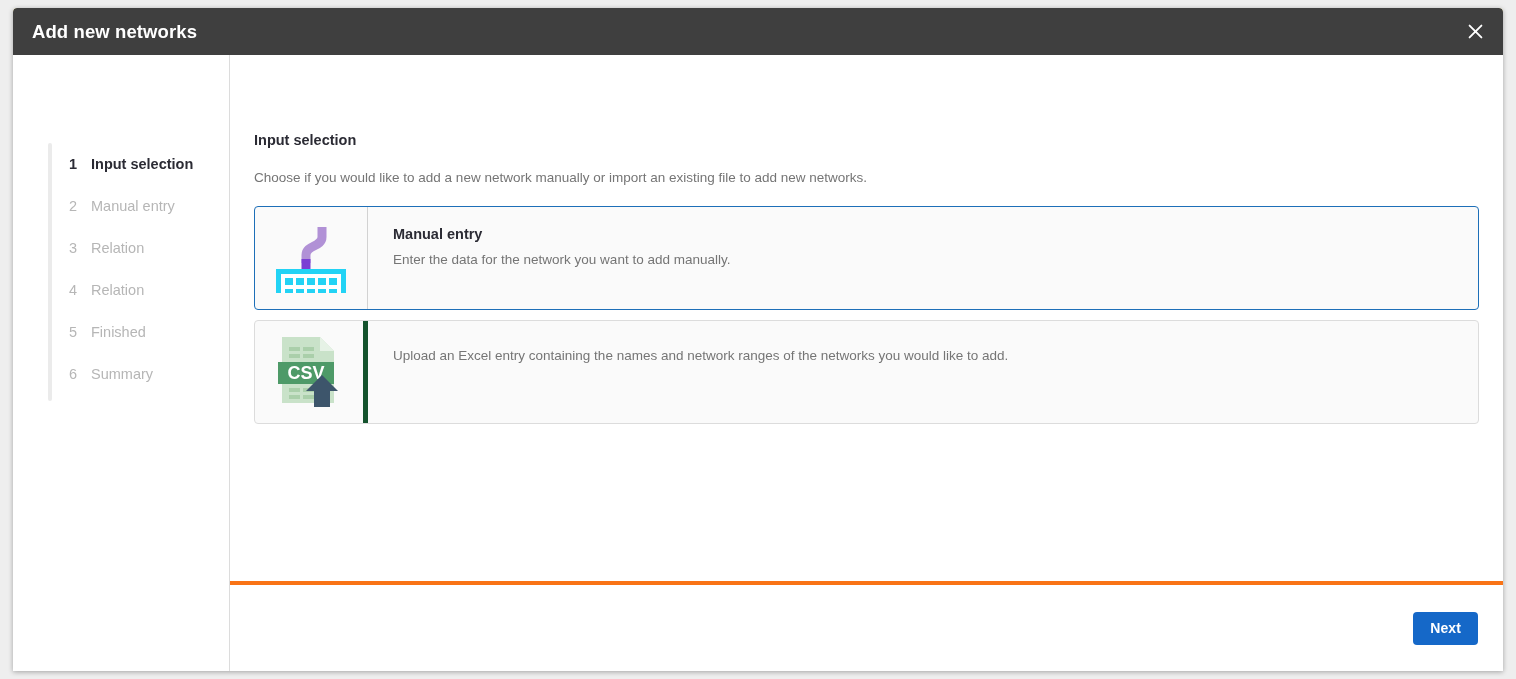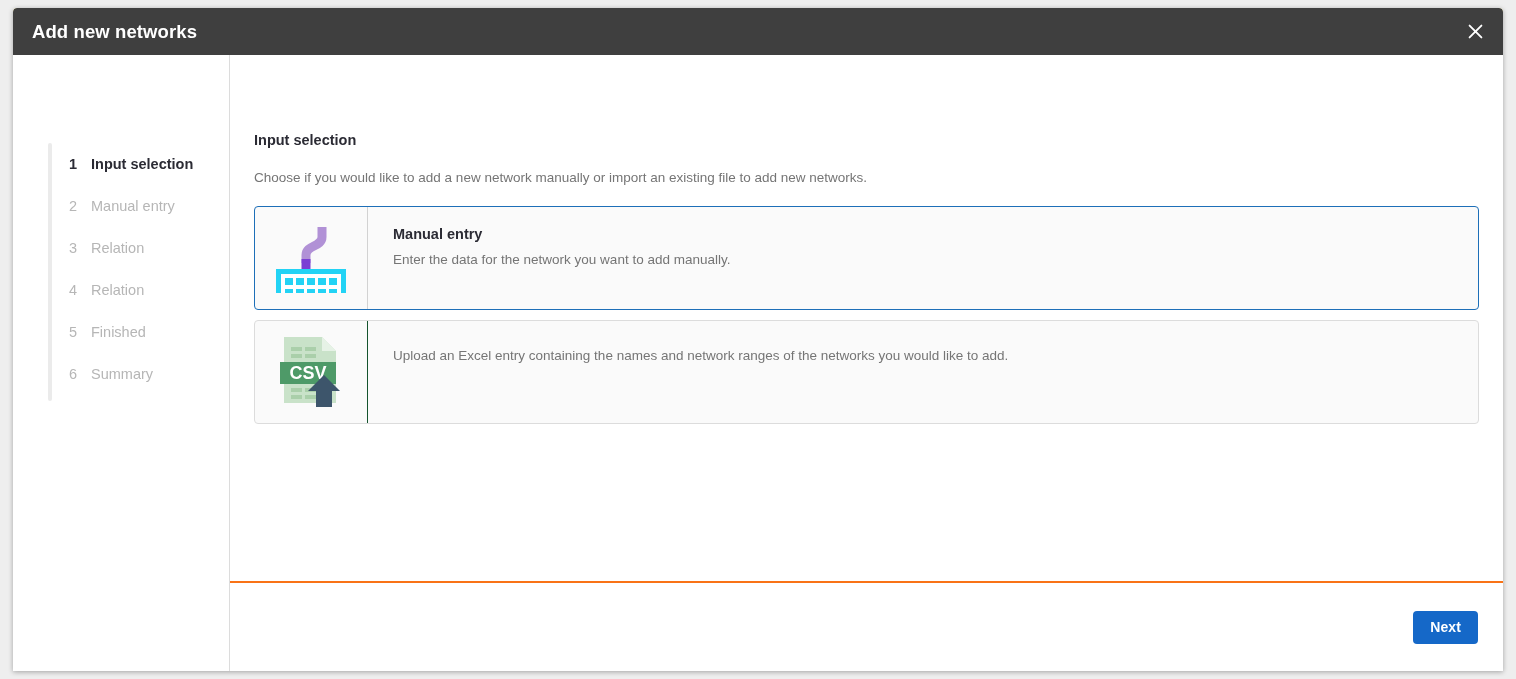--- a/index.html
+++ b/index.html
@@ -156,21 +156,21 @@
   .option-card.is-selected {
     border: 1px solid #1d6fb8;
     background: #fafafa;
   }
   .card-iconwrap {
     flex: 0 0 113px;
     width: 113px;
     display: flex;
     align-items: center;
     justify-content: center;
-    border-right: 1px solid #14532d;
+    border-right: 5px solid #14532d;
   }
   .option-card.is-selected .card-iconwrap { border-right: 1px solid #d2d2d2; }
   .card-text {
     flex: 1 1 auto;
     padding: 18px 0 0 25px;
     min-width: 0;
   }
   .card-title {
     font-size: 14.5px;
     font-weight: bold;
@@ -181,21 +181,21 @@
     font-size: 13.5px;
     color: #757575;
     line-height: 18px;
     margin-top: 8px;
   }
 
   
   .footer {
     flex: 0 0 90px;
     height: 90px;
-    border-top: 2px solid #f97316;
+    border-top: 4px solid #f97316;
     display: flex;
     align-items: center;
     justify-content: flex-end;
     padding-right: 25px;
   }
   .next-btn {
     background: #1568c8;
     color: #ffffff;
     border: none;
     border-radius: 4px;

